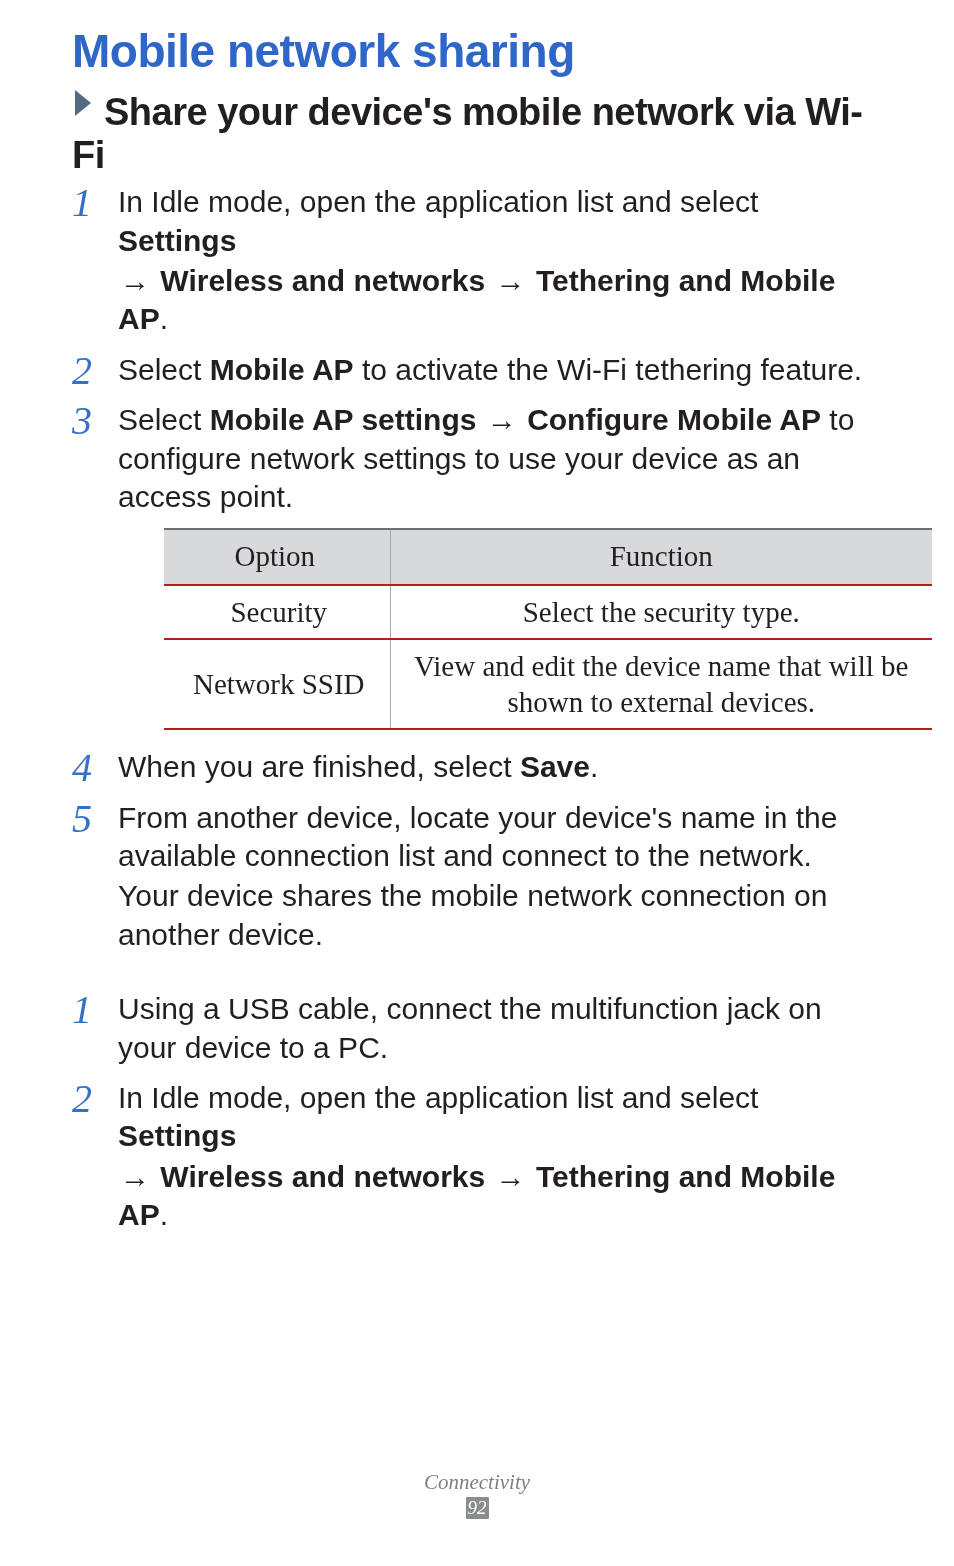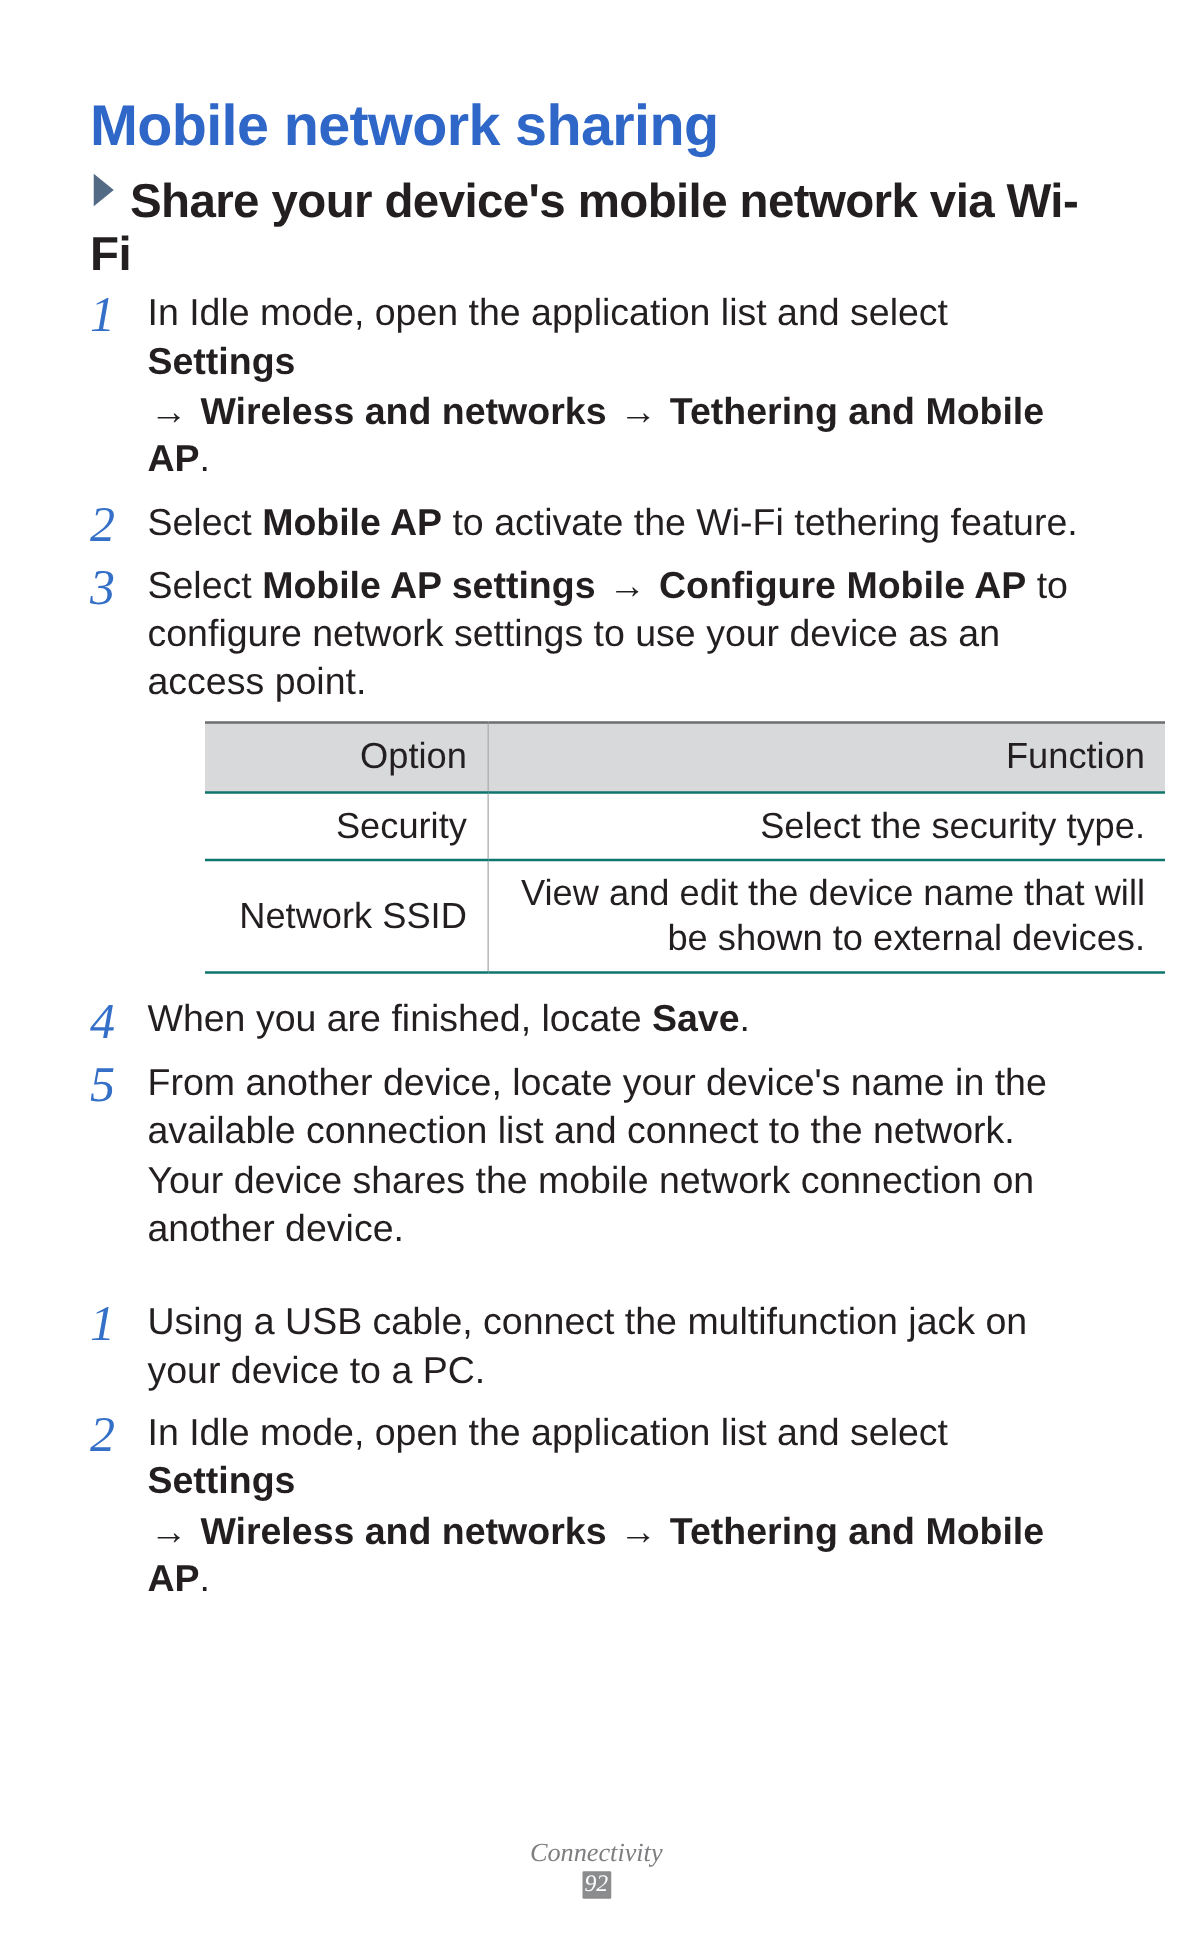--- a/index.html
+++ b/index.html
@@ -1,30 +1,30 @@
 <!DOCTYPE html>
 <html><head>
 <meta charset="utf-8">
 <style>
   * { margin: 0; padding: 0; box-sizing: border-box; }
   html, body { width: 954px; height: 1566px; background: #ffffff; font-family: "Segoe UI", "Myriad Pro", Arial, sans-serif; color: #231f20; }
-  .page { padding: 48px 72px 0 72px; margin-top: 25px; }
+  .page { padding: 24px 72px 0 72px; }
   .title { color: #2f67c9; font-weight: 700; font-size: 46px; margin-bottom: 10px; letter-spacing: -0.5px; }
   .intro { font-size: 30px; line-height: 1.27; margin-bottom: 36px; color: #231f20; }
   .sub-wrap { margin-bottom: 6px; }
   .sub { font-weight: 700; font-size: 38px; display: inline; vertical-align: middle; letter-spacing: -0.5px; }
   .chevron { display: inline-block; vertical-align: -1px; margin-right: 10px; }
   ol.steps { list-style: none; padding-left: 0; margin-top: 6px; }
   ol.steps > li { position: relative; padding-left: 46px; font-size: 30px; line-height: 1.28; margin-bottom: 12px; }
   .step-num { position: absolute; left: 0; top: -6px; font-family: Georgia, "Times New Roman", serif; font-style: italic; font-size: 40px; color: #3470c7; font-weight: 400; }
   .bold { font-weight: 700; }
   .arrow { padding: 0 2px; }
   .sub-para { margin-top: 2px; }
   table.opts { width: 768px; margin-left: 46px; margin-top: 12px; margin-bottom: 18px; border-collapse: collapse; font-size: 29px; }
-  table.opts th, table.opts td { border-top: 2px solid #6d6e70; border-bottom: 2px solid #0f766e; text-align: right; vertical-align: middle; }
+  table.opts th, table.opts td { border-top: 2px solid #6d6e70; border-bottom: 2px solid #b91c1c; text-align: center; vertical-align: middle; font-family: Liberation Serif, serif; }
   table.opts thead th { background: #d8d9da; font-weight: 400; padding: 8px 16px; }
   table.opts tbody td { padding: 8px 16px; line-height: 1.25; }
   table.opts th:first-child, table.opts td:first-child { width: 226px; min-width: 226px; border-right: 1px solid #a7a8aa; }
   table.opts thead th:first-child { padding-left: 12px; }
   table.opts tbody td:first-child { padding-left: 20px; }
   .footer { position: absolute; left: 0; width: 954px; top: 1470px; text-align: center; }
   .footer .cat { font-style: italic; font-size: 21px; color: #7d7e80; font-family: Georgia, "Times New Roman", serif; }
   .footer .pg { margin-top: 2px; }
   .footer .pg span.box { display: inline-block; background: #8a8c8e; color: #ffffff; font-size: 19px; padding: 0 2px; line-height: 22px; border-radius: 1px; font-style: italic; font-family: Georgia, serif; text-align: center; }
   .section-gap { height: 18px; }
@@ -73,21 +73,21 @@
           </tr>
           <tr>
             <td>Network SSID</td>
             <td>View and edit the device name that will be shown to external devices.</td>
           </tr>
         </tbody>
       </table>
     </li>
     <li>
       <span class="step-num">4</span>
-      <span>When you are finished, locate </span><span class="bold">Save</span><span>.</span>
+      <span>When you are finished, select </span><span class="bold">Save</span><span>.</span>
     </li>
     <li>
       <span class="step-num">5</span>
       <span>From another device, locate your device's name in the available connection list and connect to the network.</span>
       <div class="sub-para">Your device shares the mobile network connection on another device.</div>
     </li>
   </ol>
 
   <div class="section-gap"></div>
 

